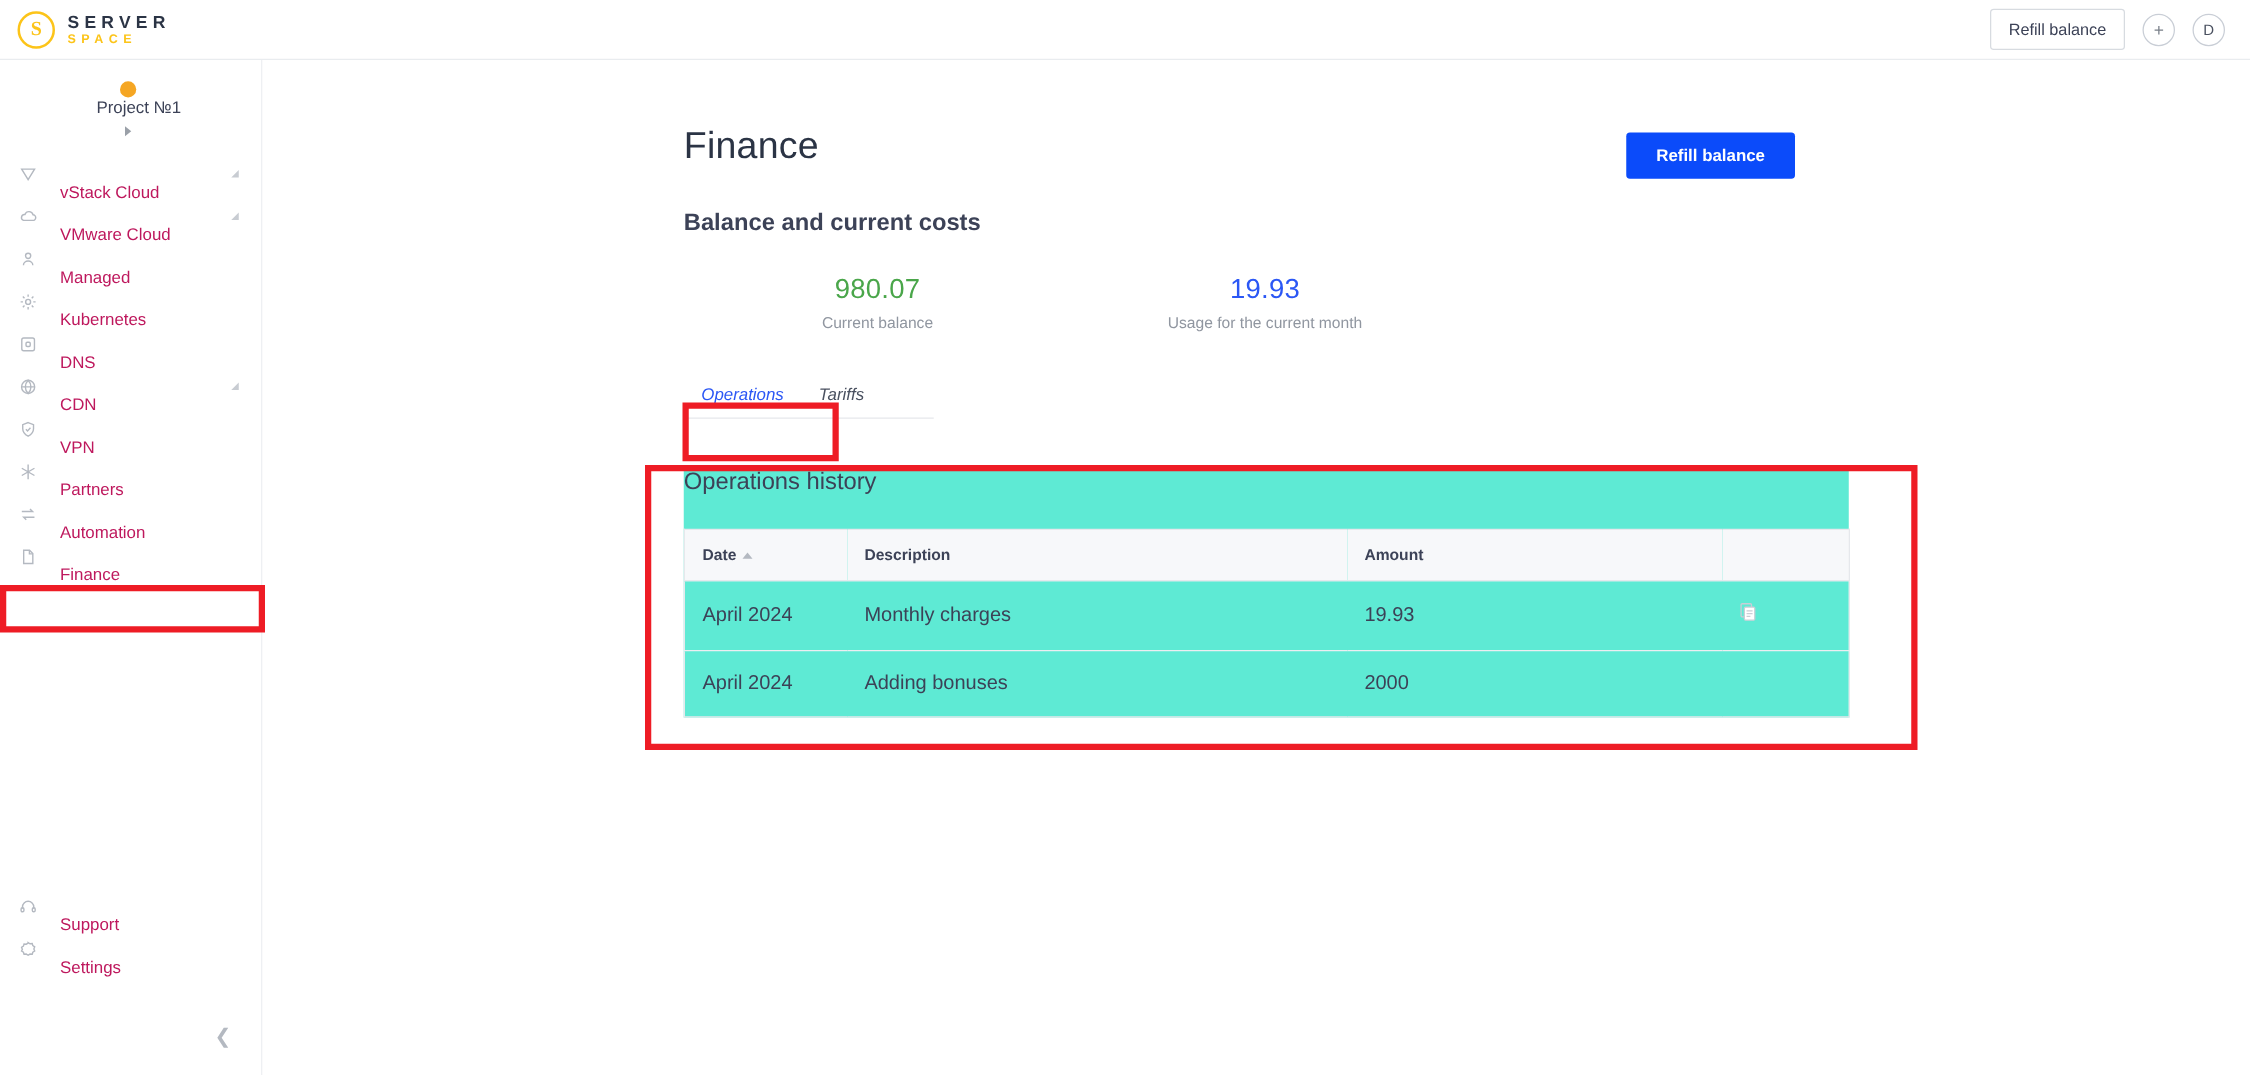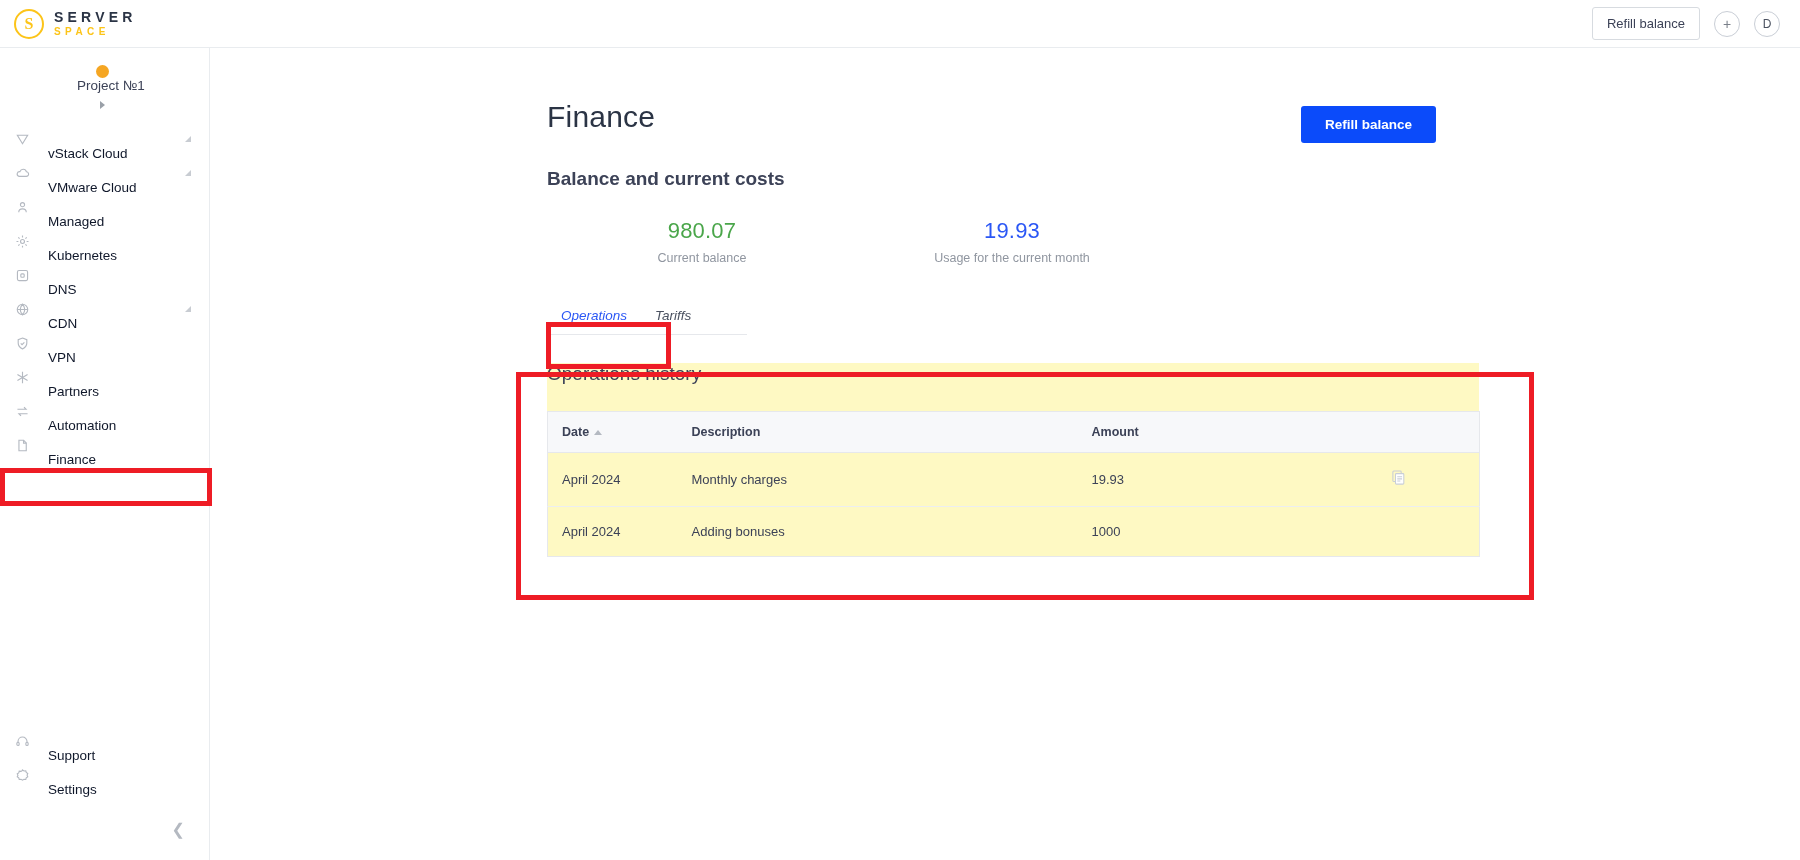--- a/index.html
+++ b/index.html
@@ -74,26 +74,26 @@
   .nav-item {
     position: relative; display: flex; align-items: center;
     height: 34px; padding: 0 18px 0 14px; cursor: pointer;
   }
   .nav-icon {
     width: 17px; height: 17px; flex: 0 0 auto;
     display: flex; align-items: center; justify-content: center;
     color: #b4b9c1;
   }
   .nav-icon svg { width: 15px; height: 15px; display: block; }
-  .nav-label { margin-left: 17px; font-size: 13.5px; color: #0f172a; flex: 1 1 auto; margin-top: 28px; }
+  .nav-label { margin-left: 17px; font-size: 13.5px; color: #be185d; flex: 1 1 auto; margin-top: 28px; }
   .nav-expand {
     width: 0; height: 0;
     border-left: 6px solid transparent; border-bottom: 6px solid #c8ccd2;
   }
-  .nav-bottom { position: absolute; bottom: 68px; left: 0; width: 100%; }
+  .nav-bottom { position: absolute; bottom: 84px; left: 0; width: 100%; }
   .collapse-btn {
     position: absolute; bottom: 22px; right: 24px;
     color: #b4b9c1; font-size: 16px; cursor: pointer; line-height: 1;
   }
 
   
   .main { position: absolute; top: 48px; left: 210px; width: 1590px; height: 812px;
           background: #ffffff; }
   .page-head {
     display: flex; align-items: flex-start; justify-content: space-between;
@@ -125,22 +125,22 @@
     margin-left: 337px; width: 200px; border-bottom: 1px solid #e6e8ec; font-style: italic;
   }
   .tab {
     font-size: 13.5px; padding: 10px 14px 11px 14px; cursor: pointer;
     color: #4a5160; white-space: nowrap;
   }
   .tab.active { color: #2b57f5; }
 
   
   .card {
-    margin-left: 337px; margin-top: 28px; width: 932px;
-    background: #fef9c3;
+    margin-left: 337px; margin-top: 40px; width: 932px;
+    background: #5eead4;
   }
   .card-title { font-size: 19px; color: #3c4257; font-weight: 400; }
   table.ops {
     width: 932px; margin-top: 26px; border-collapse: collapse;
     border: 1px solid #e6e8ec; table-layout: fixed;
   }
   table.ops thead th {
     background: #f7f8fa; text-align: left; font-size: 12.5px; font-weight: 700;
     color: #3c4257; padding: 13px 0 13px 14px; border-bottom: 1px solid #e6e8ec;
   }
@@ -148,21 +148,21 @@
   .col-desc { width: 400px; }
   .col-amount { width: 300px; }
   .col-action { width: 102px; }
   .sort-arrow {
     display: inline-block; margin-left: 5px;
     width: 0; height: 0;
     border-left: 4px solid transparent; border-right: 4px solid transparent;
     border-bottom: 5px solid #b4b9c1; vertical-align: middle;
   }
   table.ops tbody td {
-    font-size: 13px; color: #3c4257; padding: 17px 0 17px 14px;
+    font-size: 16px; color: #3c4257; padding: 17px 0 17px 14px;
     border-bottom: 1px solid #eceef1;
   }
   table.ops tbody tr:last-child td { border-bottom: none; }
   tr.row-green td { color: #6ab37a; }
   .doc-icon { color: #c9ced6; display: inline-block; }
   .doc-icon svg { width: 14px; height: 16px; display: block; }
 
   
   .annot {
     position: absolute; border: 5px solid #ee1c25;
@@ -378,21 +378,21 @@
                     <rect x="1" y="1" width="9.5" height="12" rx="1"></rect>
                     <rect x="4" y="4" width="9.5" height="12" rx="1" fill="#ffffff"></rect>
                     <path d="M6 7.5h5.5M6 10h5.5M6 12.5h3.5"></path>
                   </svg>
               </span>
             </td>
           </tr>
           <tr class="row-green">
             <td>April 2024</td>
             <td>Adding bonuses</td>
-            <td>1000</td>
+            <td>2000</td>
             <td></td>
           </tr>
         </tbody>
       </table>
     </div>
   </div>
 
   <div class="annot" id="annot-sidebar-finance" style="border-color: rgb(238, 28, 37);"></div>
   <div class="annot" id="annot-tab-operations" style="border-color: rgb(238, 28, 37);"></div>
   <div class="annot" id="annot-history-card" style="border-color: rgb(238, 28, 37);"></div>

